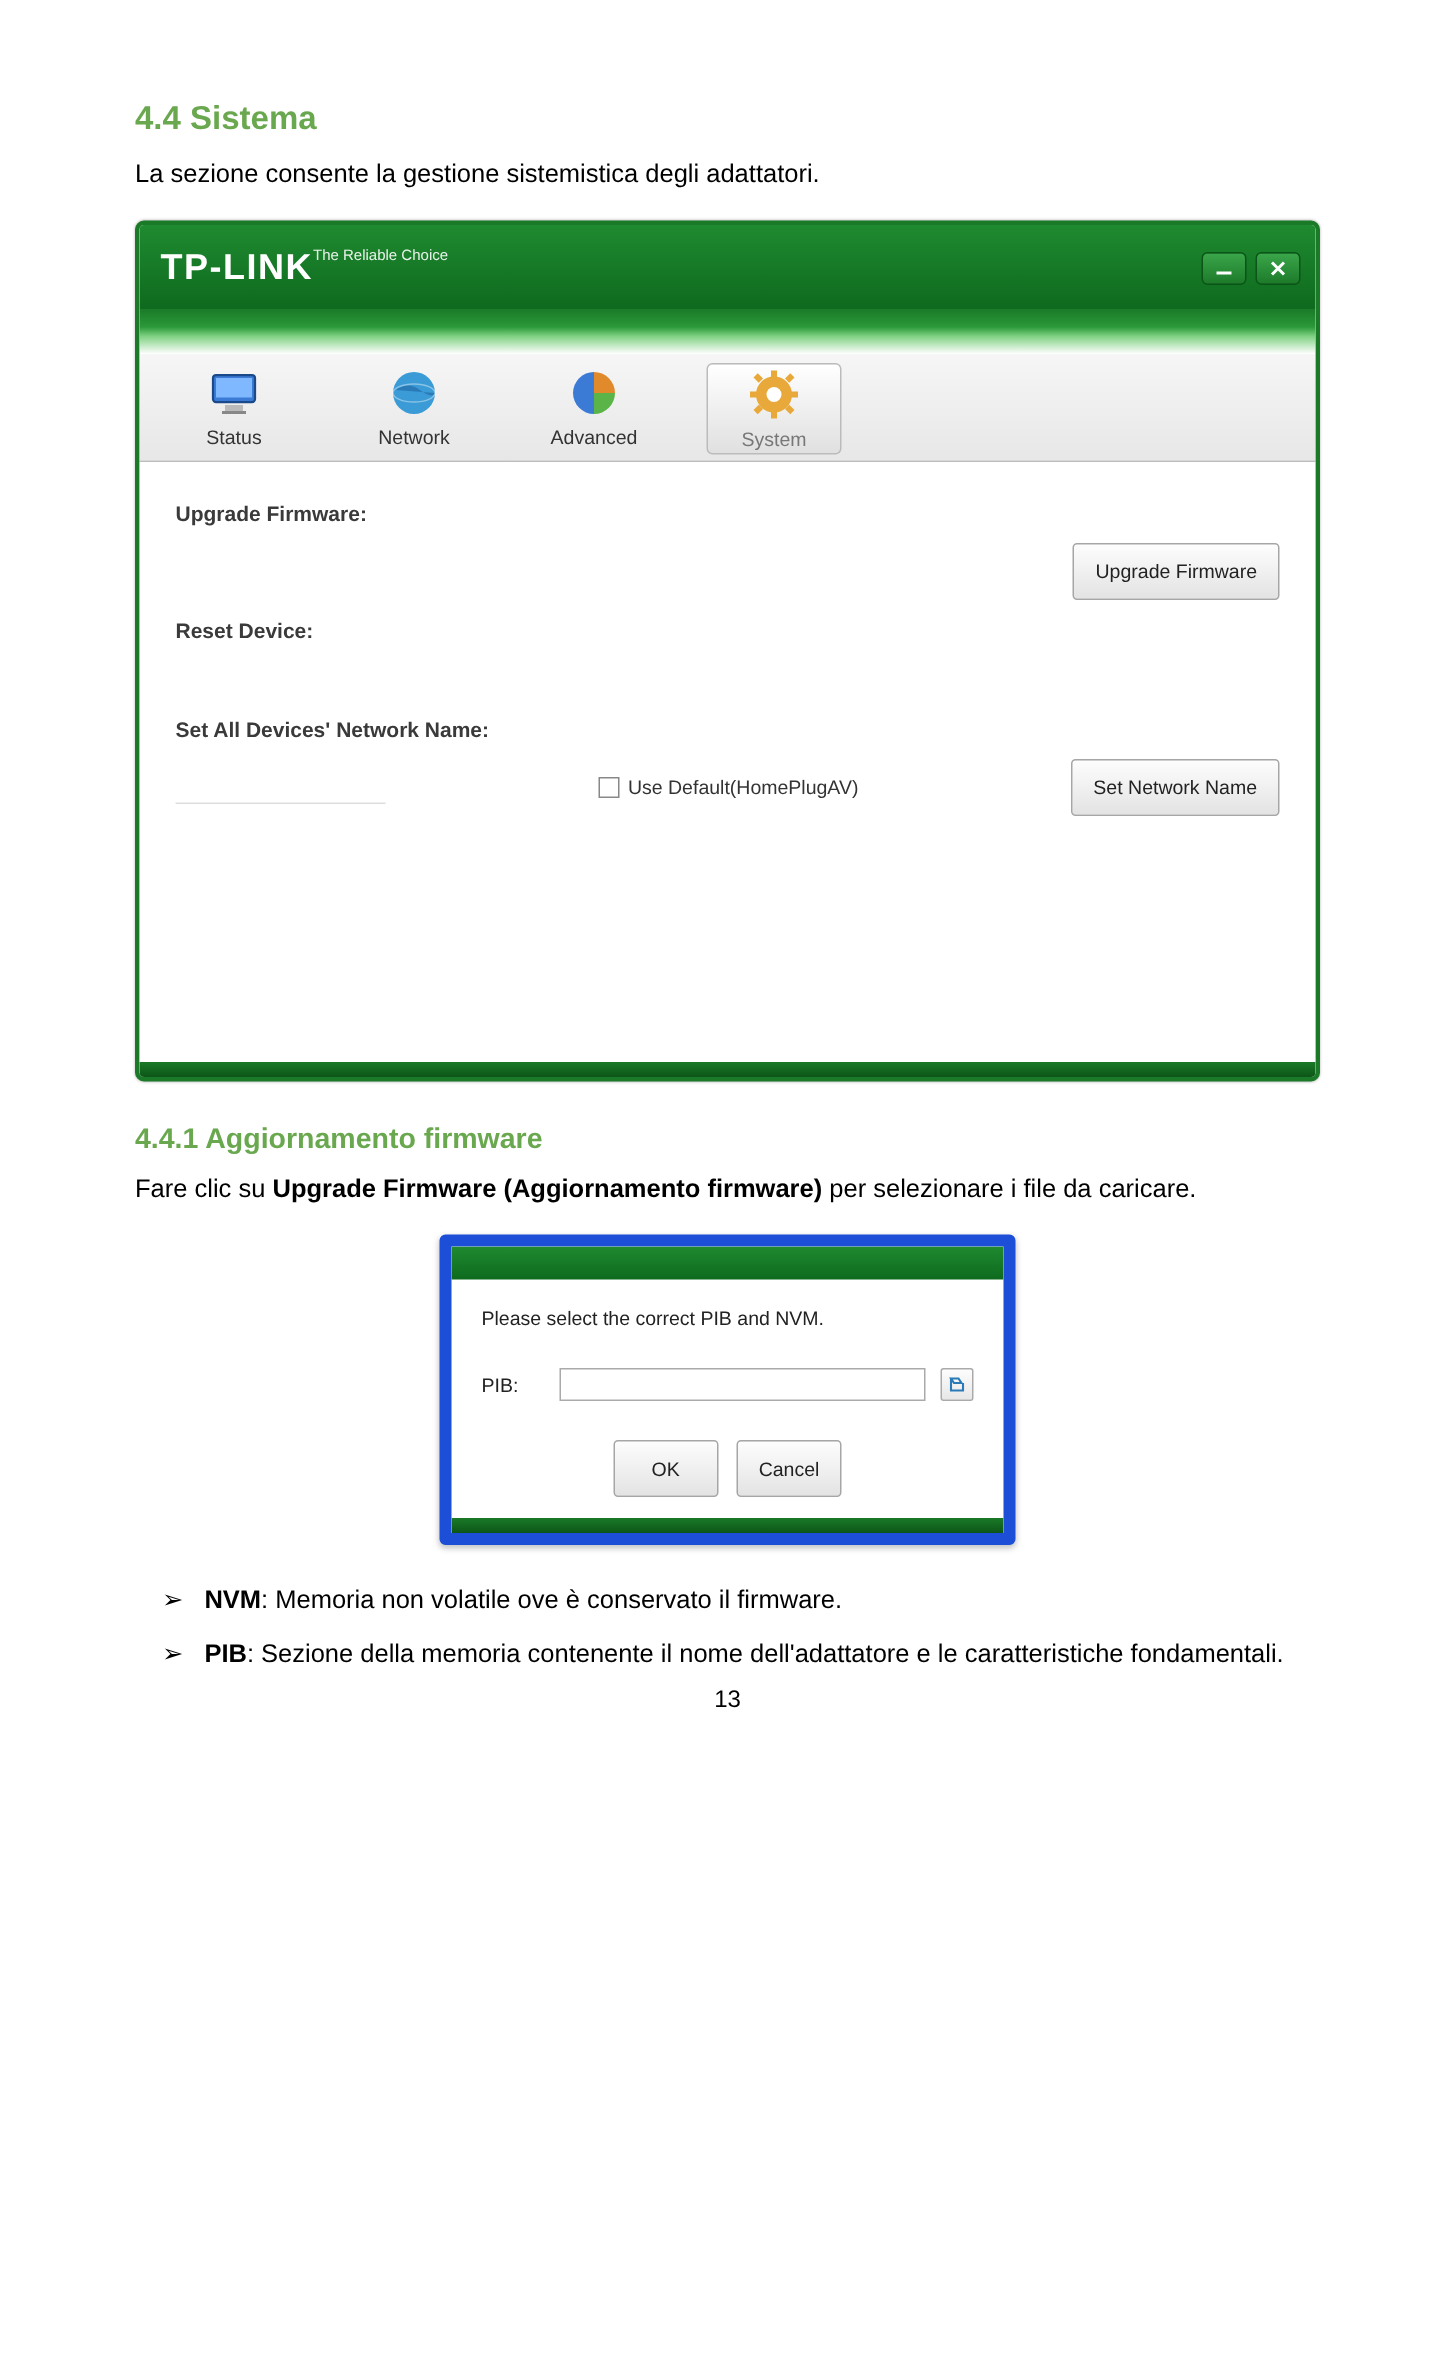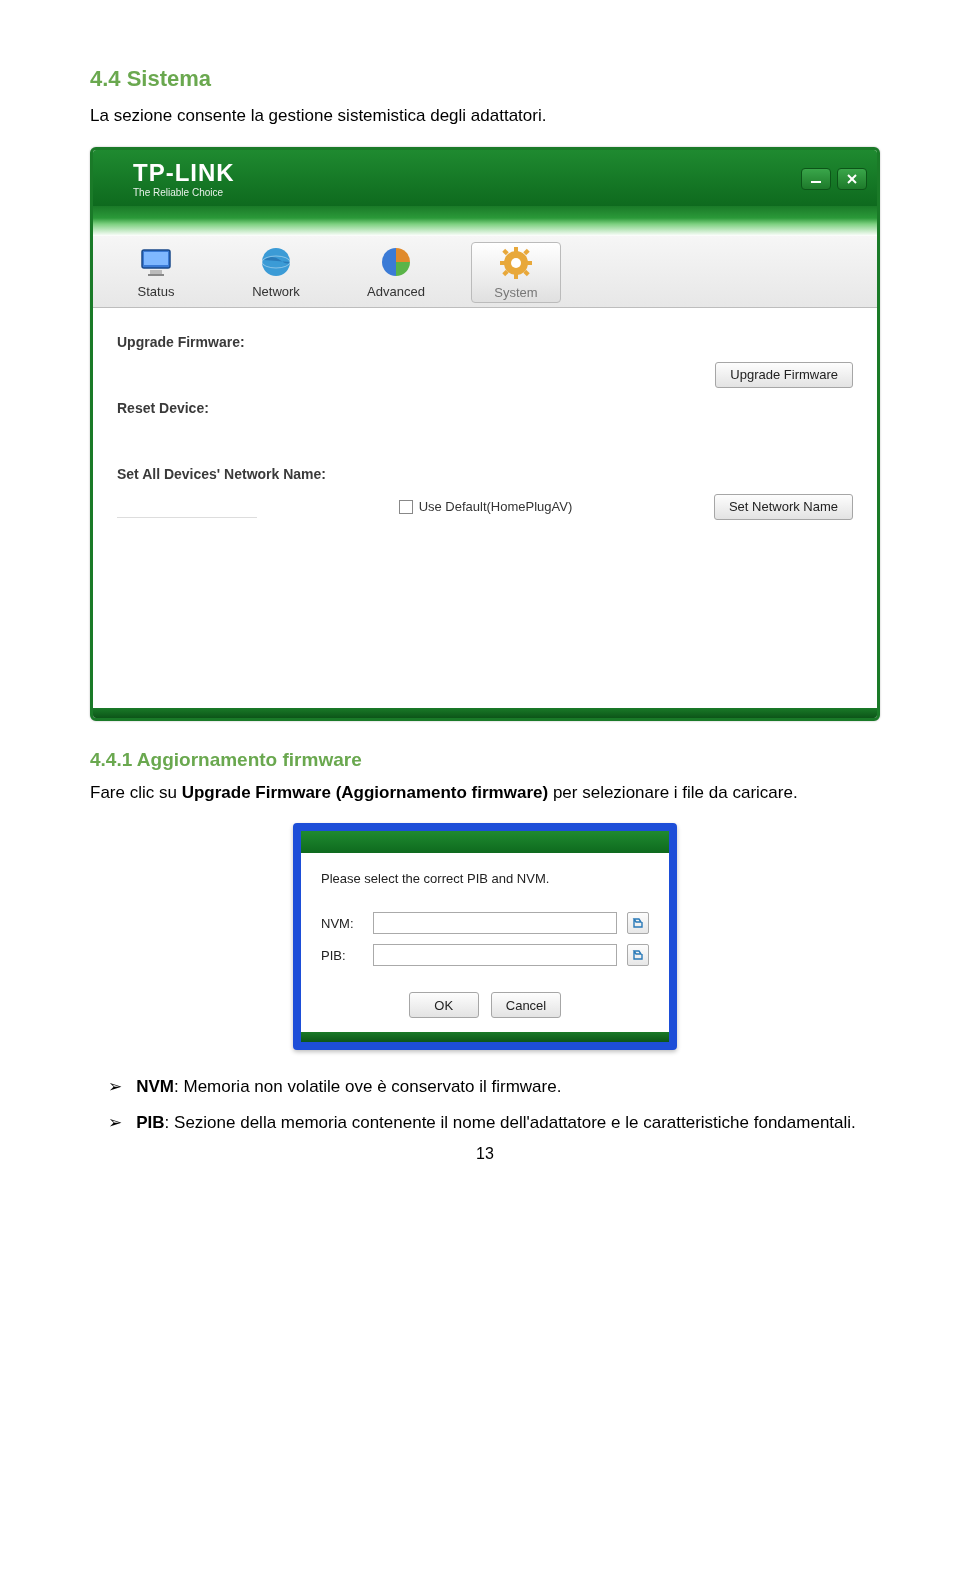--- a/index.html
+++ b/index.html
@@ -64,23 +64,21 @@
   .app-titlebar {
     background: linear-gradient(#1f8a30, #0e6a1e);
     display: flex;
     justify-content: space-between;
     align-items: center;
     padding: 6px 10px 4px 14px;
     height: 56px;
   }
   .logo {
     display: flex;
-    flex-direction: column;
     color: #fff;
-    margin-left: 26px;
   }
   .logo-main {
     font-weight: 800;
     font-size: 24px;
     letter-spacing: 1px;
   }
   .logo-sub {
     font-size: 10px;
     opacity: 0.9;
   }
@@ -149,21 +147,21 @@
     align-items:center;
     justify-content:center;
     border: 1px solid #a6a6a6;
     border-radius: 3px;
     background: linear-gradient(#fdfdfd, #e3e3e3);
     padding: 4px 14px;
     font-size: 13px;
     color:#222;
     cursor:pointer;
     min-width: 120px;
-    height: 26px;
+    height: 38px;
   }
   .input-flat {
     border:none;
     border-bottom: 1px solid #ddd;
     width: 140px;
     height: 22px;
     font-size: 13px;
     padding: 2px 4px;
   }
   .chk {
@@ -335,29 +333,20 @@
   <p class="body-text">
     <span>Fare clic su </span><span class="bold">Upgrade Firmware (Aggiornamento firmware)</span><span> per selezionare i file da caricare.</span>
   </p>
 
   <div class="dialog">
     <div class="dlg-head"></div>
     <div class="dlg-body">
       <div>Please select the correct PIB and NVM.</div>
       <div style="height:16px"></div>
       <div class="dlg-field">
-        <label>NVM:</label>
-        <input style="">
-        <span class="iconbtn">
-          <svg width="12" height="12" viewBox="0 0 12 12">
-              <path d="M2 2 h5 l2 3 h-5 z M2 2 v8 h8 v-5" fill="none" stroke="#2a7ab8" stroke-width="1.4"></path>
-            </svg>
-        </span>
-      </div>
-      <div class="dlg-field">
         <label>PIB:</label>
         <input style="">
         <span class="iconbtn">
           <svg width="12" height="12" viewBox="0 0 12 12">
               <path d="M2 2 h5 l2 3 h-5 z M2 2 v8 h8 v-5" fill="none" stroke="#2a7ab8" stroke-width="1.4"></path>
             </svg>
         </span>
       </div>
       <div class="dlg-btns">
         <span class="btn" style="min-width:70px">OK</span>

